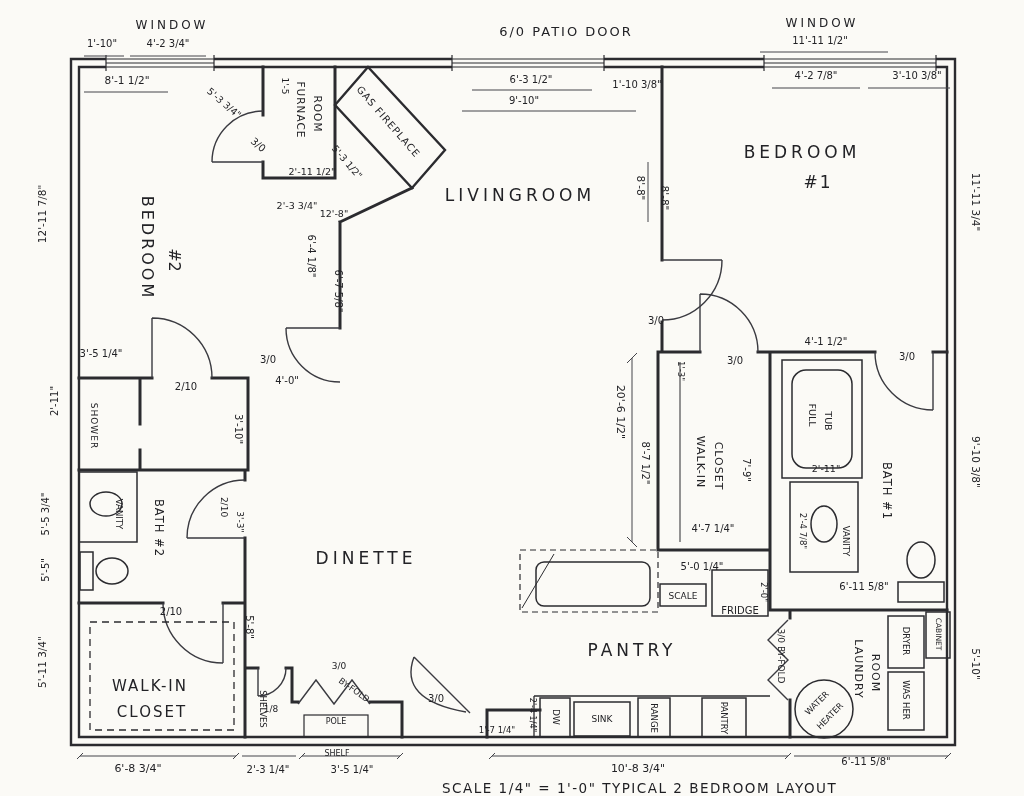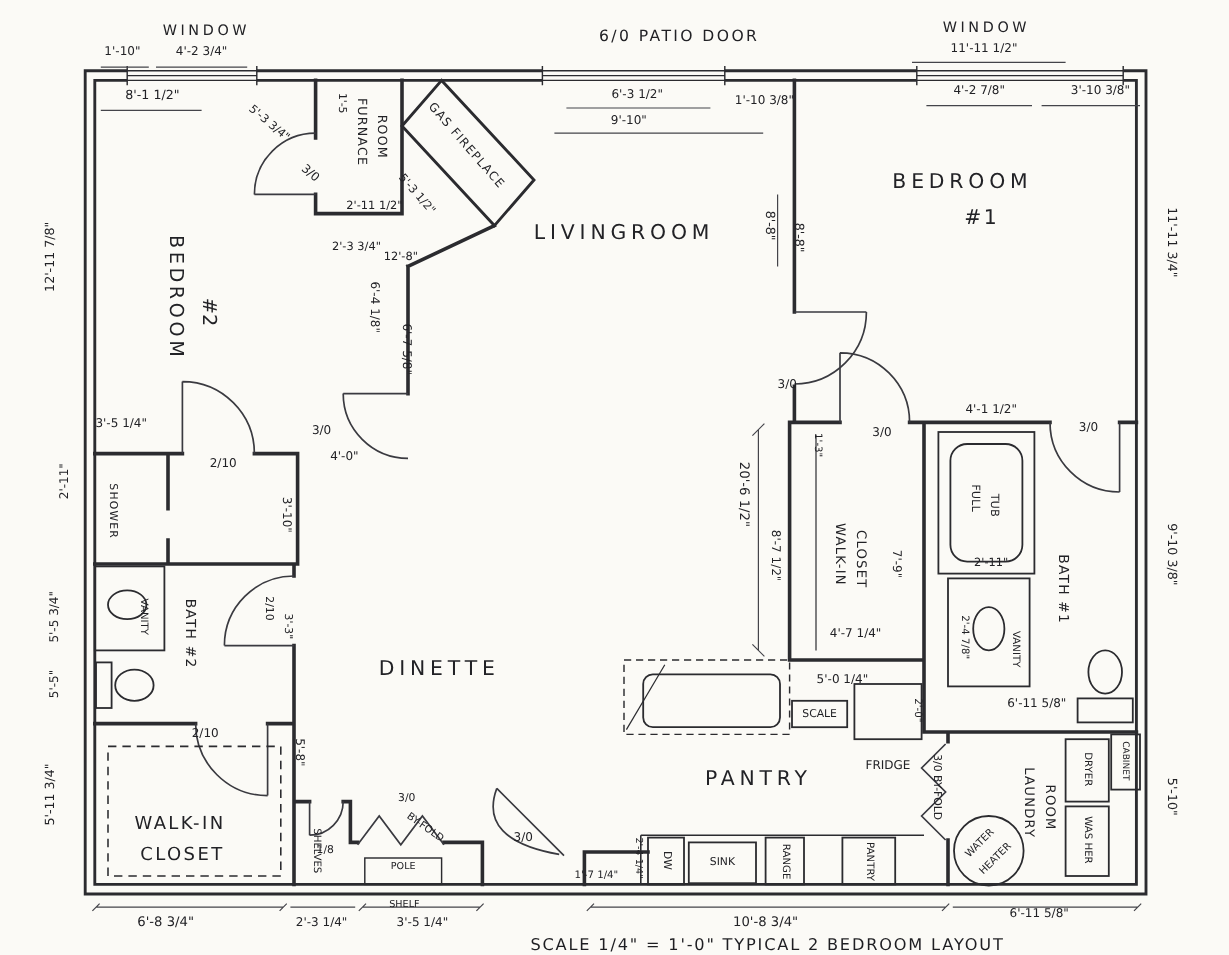--- a/index.html
+++ b/index.html
@@ -170,21 +170,21 @@
       <span class="lbl" style="left: 718px; top: 456px; font-size: 11px; letter-spacing: 1px; transform: translate(-50%, -50%) rotate(90deg);">CLOSET</span>
       <span class="lbl" style="left: 645px; top: 453px; font-size: 10px; transform: translate(-50%, -50%) rotate(90deg);">8'-7 1/2"</span>
       <span class="lbl" style="left: 746px; top: 460px; font-size: 10px; transform: translate(-50%, -50%) rotate(90deg);">7'-9"</span>
       <span class="lbl" style="left: 976px; top: 452px; font-size: 10.5px; transform: translate(-50%, -50%) rotate(90deg);">9'-10 3/8"</span>
       <span class="lbl" style="left: 886px; top: 481px; font-size: 11.5px; letter-spacing: 1px; transform: translate(-50%, -50%) rotate(90deg);">BATH #1</span>
       <span class="lbl" style="left: 846px; top: 531px; font-size: 8.5px; transform: translate(-50%, -50%) rotate(90deg);">VANITY</span>
       <span class="lbl" style="left: 803px; top: 521px; font-size: 8.5px; transform: translate(-50%, -50%) rotate(90deg);">2'-4 7/8"</span>
       <span class="lbl" style="left: 713px; top: 519px; font-size: 10px; transform: translate(-50%, -50%) rotate(0deg);">4'-7 1/4"</span>
       <span class="lbl" style="left: 702px; top: 557px; font-size: 10px; transform: translate(-50%, -50%) rotate(0deg);">5'-0 1/4"</span>
       <span class="lbl" style="left: 683px; top: 586px; font-size: 9px; transform: translate(-50%, -50%) rotate(0deg);">SCALE</span>
-      <span class="lbl" style="left: 740px; top: 629px; font-size: 10px; transform: translate(-50%, -50%) rotate(0deg);">FRIDGE</span>
+      <span class="lbl" style="left: 740px; top: 601px; font-size: 10px; transform: translate(-50%, -50%) rotate(0deg);">FRIDGE</span>
       <span class="lbl" style="left: 764px; top: 582px; font-size: 8.5px; transform: translate(-50%, -50%) rotate(90deg);">2'-0"</span>
       <span class="lbl" style="left: 864px; top: 577px; font-size: 10px; transform: translate(-50%, -50%) rotate(0deg);">6'-11 5/8"</span>
       <span class="lbl" style="left: 46px; top: 504px; font-size: 10px; transform: translate(-50%, -50%) rotate(-90deg);">5'-5 3/4"</span>
       <span class="lbl" style="left: 119px; top: 504px; font-size: 8.5px; transform: translate(-50%, -50%) rotate(90deg);">VANITY</span>
       <span class="lbl" style="left: 158px; top: 518px; font-size: 11.5px; letter-spacing: 1px; transform: translate(-50%, -50%) rotate(90deg);">BATH #2</span>
       <span class="lbl" style="left: 223px; top: 497px; font-size: 9px; transform: translate(-50%, -50%) rotate(90deg);">2/10</span>
       <span class="lbl" style="left: 239px; top: 512px; font-size: 9px; transform: translate(-50%, -50%) rotate(90deg);">3'-3"</span>
       <span class="lbl" style="left: 46px; top: 560px; font-size: 10px; transform: translate(-50%, -50%) rotate(-90deg);">5'-5"</span>
       <span class="lbl" style="left: 366px; top: 548px; font-size: 17px; letter-spacing: 4px; transform: translate(-50%, -50%) rotate(0deg);">DINETTE</span>
       <span class="lbl" style="left: 171px; top: 602px; font-size: 10px; transform: translate(-50%, -50%) rotate(0deg);">2/10</span>

